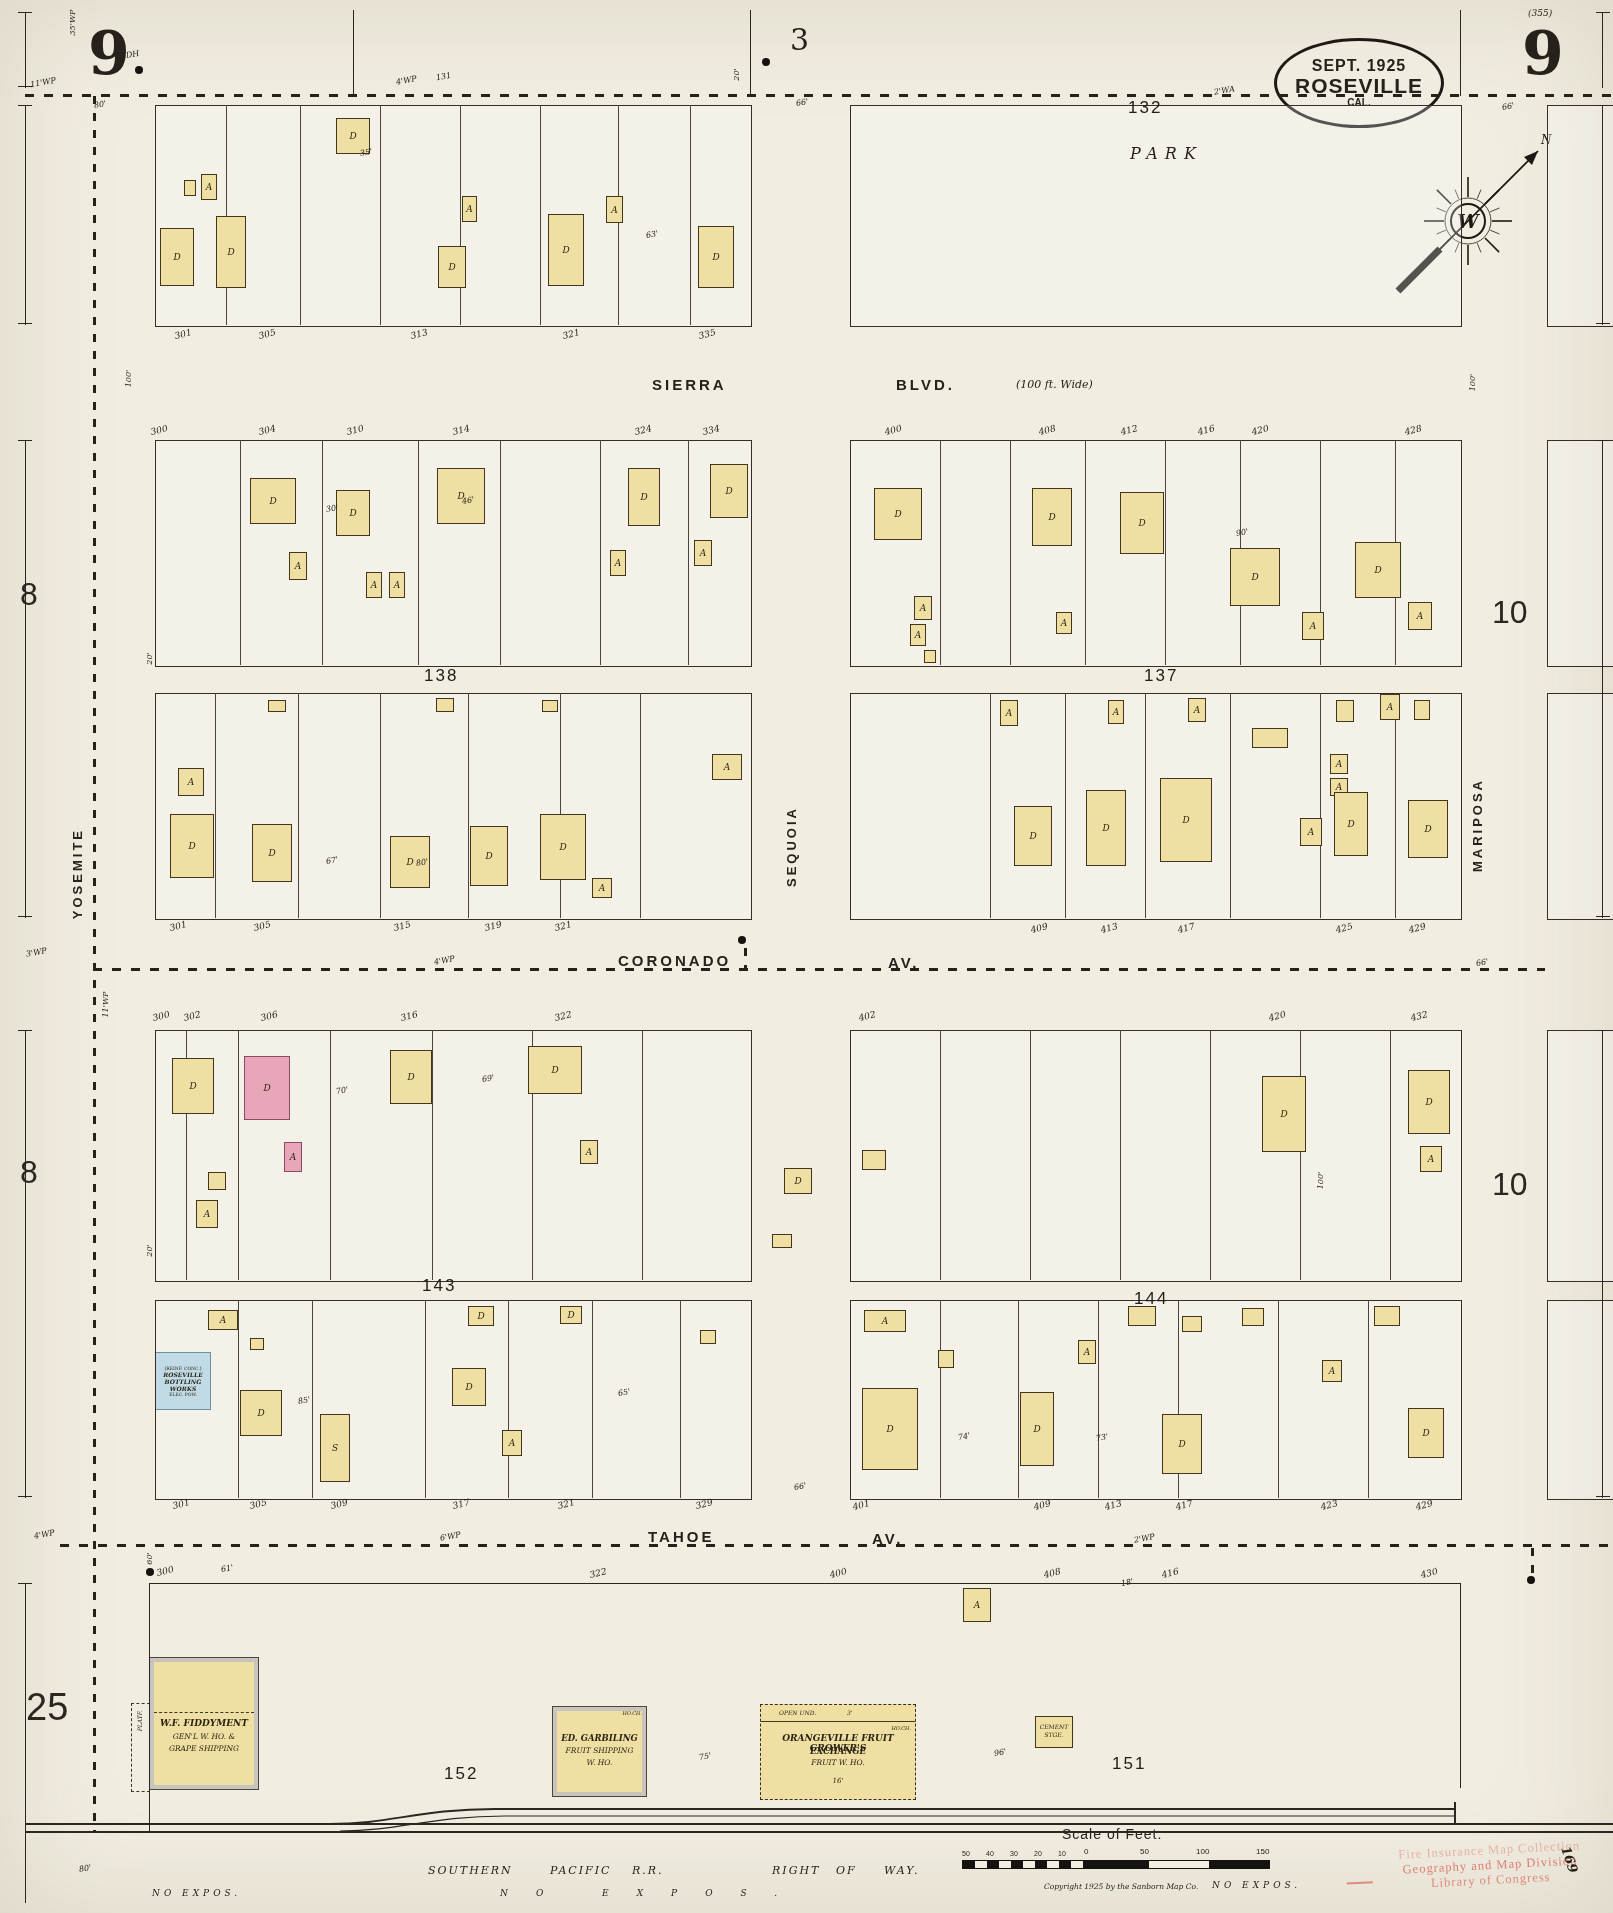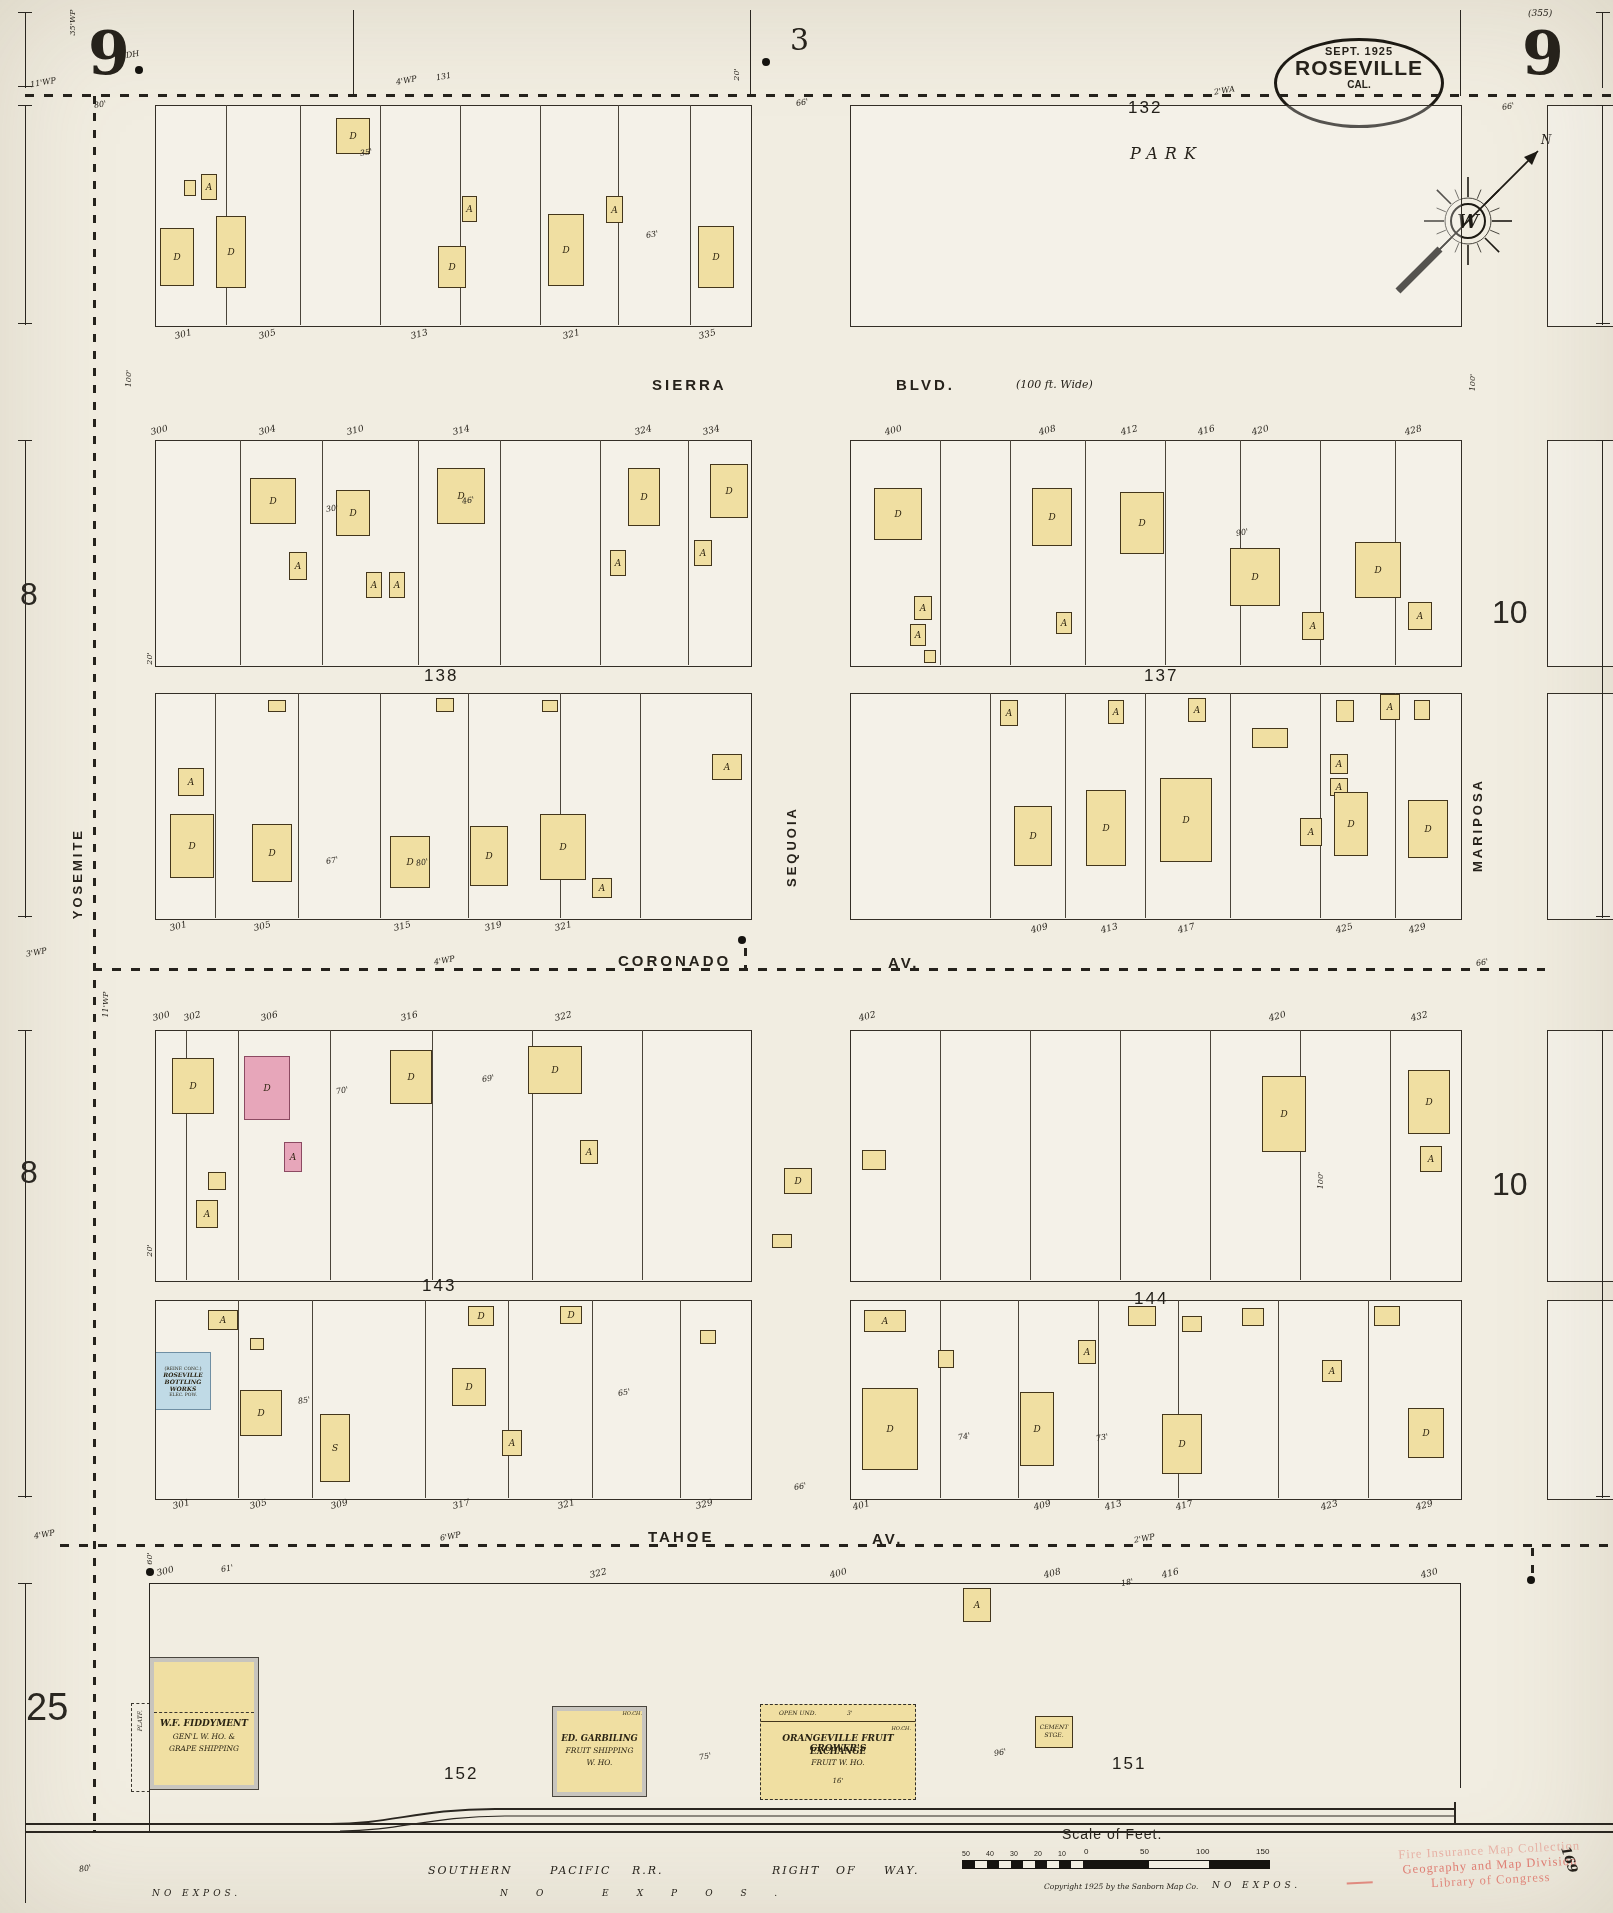--- a/index.html
+++ b/index.html
@@ -45,21 +45,21 @@
   .nbtxt{position:absolute;width:100%;text-align:center;z-index:3;color:#2a2414;}
   .oval{position:absolute;border:3.5px solid #1d1a14;border-radius:50%;text-align:center;background:rgba(241,237,225,.6);}
   .stamp{position:absolute;transform:rotate(-3deg);font-family:"Liberation Serif",serif;text-align:center;}
 </style>
 </head>
 <body>
 
 <div id="map">
 
   <div class="oval" style="left:1274px;top:38px;width:164px;height:84px;">
-    <div style="font-family:'Liberation Sans',sans-serif;font-size:11px;font-weight:700;margin-top:4px;letter-spacing:1px;">SEPT. 1925</div>
+    <div style="font-family:'Liberation Sans',sans-serif;font-size:16px;font-weight:700;margin-top:16px;letter-spacing:1px;">SEPT. 1925</div>
     <div style="font-family:'Liberation Sans',sans-serif;font-size:21px;font-weight:700;letter-spacing:1px;line-height:22px;">ROSEVILLE</div>
     <div style="font-family:Liberation Sans, sans-serif;font-size:10px;font-weight:700;">CAL.</div>
   </div>
 
   <svg class="abs" style="left:1388px;top:118px;" width="175" height="195" viewBox="0 0 175 195">
     <g id="spikes" stroke="#1d1a14" stroke-width="1">
         <line x1="104" y1="103" x2="124" y2="103" stroke-width="1.6"></line>
         <line x1="102.17310878027088" y1="112.18440237676215" x2="111.41190410538374" y2="116.01123670041305" stroke-width="0.8"></line>
         <line x1="96.97056274847714" y1="119.97056274847714" x2="111.11269837220809" y2="134.1126983722081" stroke-width="1.6"></line>
         <line x1="89.18440237676215" y1="125.17310878027088" x2="93.01123670041305" y2="134.41190410538374" stroke-width="0.8"></line>

